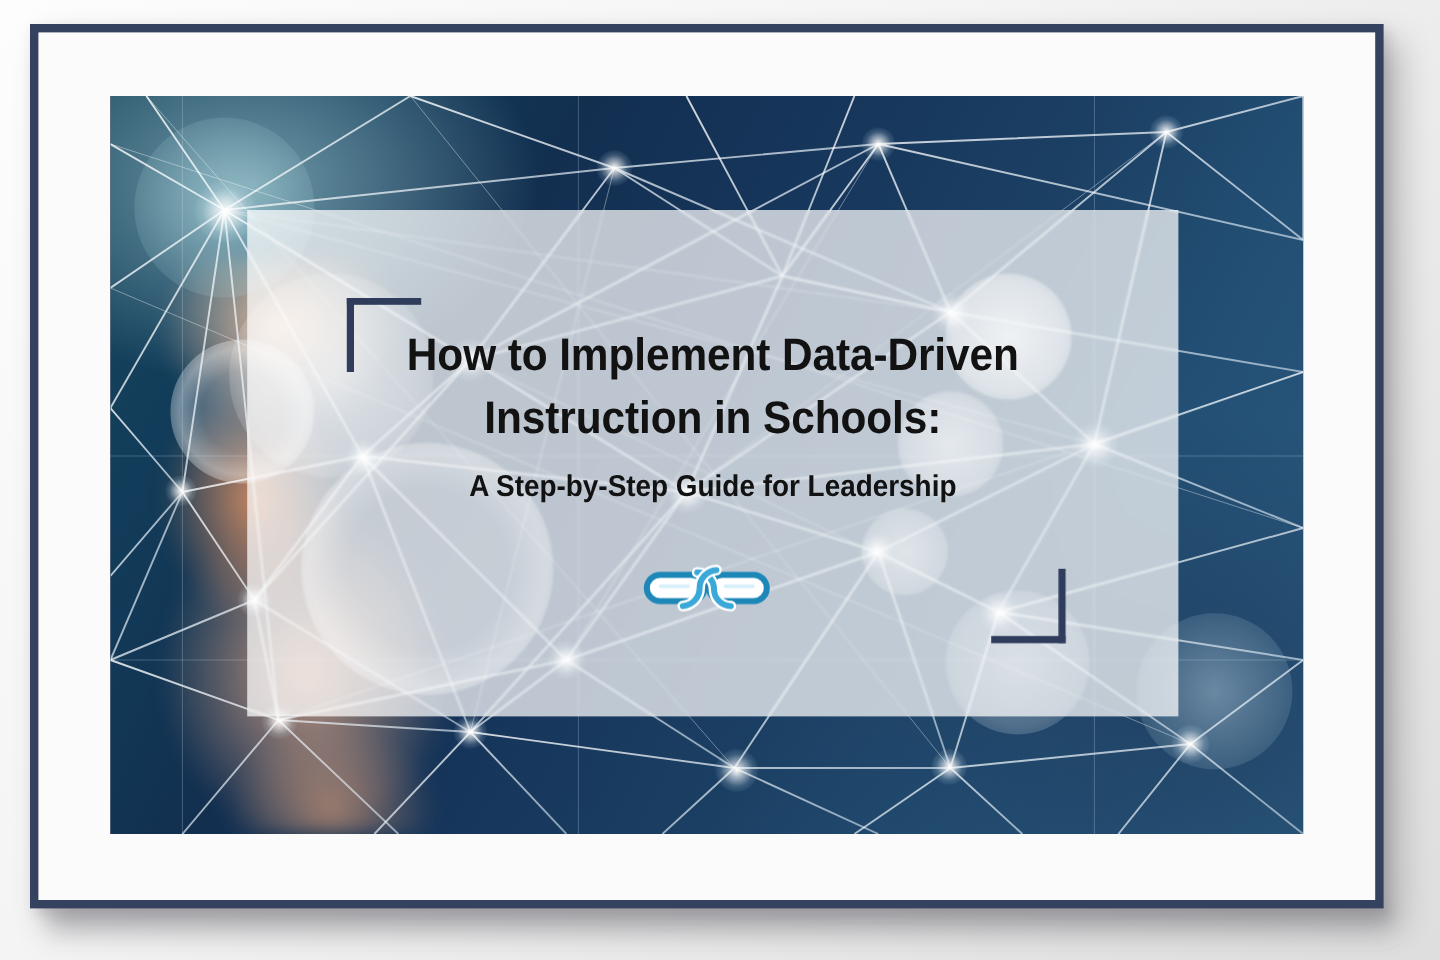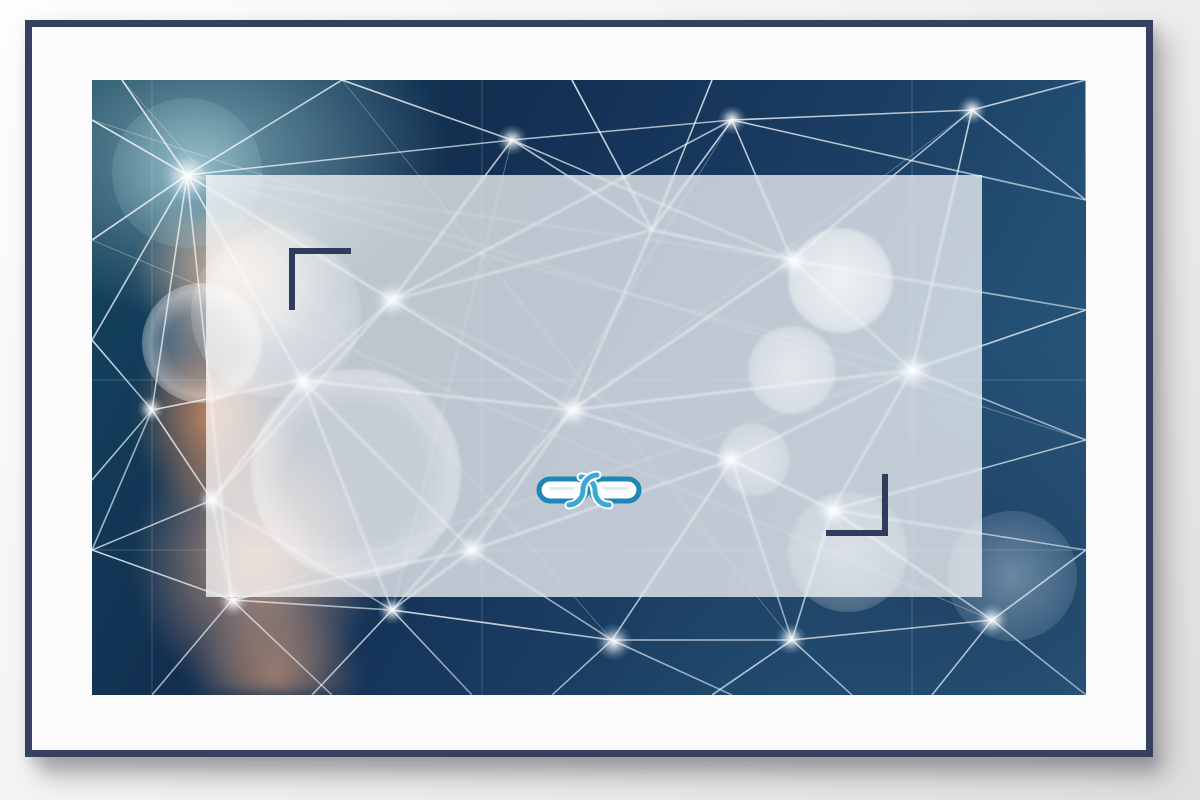--- a/index.html
+++ b/index.html
@@ -275,20 +275,27 @@
       <div class="star" style="left:884px;top:524px;width:32px;height:32px;"></div>
       <div class="star" style="left:126px;top:506px;width:30px;height:30px;"></div>
       <div class="star" style="left:286px;top:516px;width:28px;height:28px;"></div>
       <div class="star" style="left:46px;top:316px;width:26px;height:26px;"></div>
 
       <div class="content-panel"></div>
 
       <div class="bracket bracket-tl"></div>
       <div class="bracket bracket-br"></div>
 
+      <div class="text-stack">
+        <div class="headline">
+          <span class="headline-line">How to Implement Data-Driven</span>
+          <span class="headline-line">Instruction in Schools:</span>
+        </div>
+        <div class="subhead">A Step-by-Step Guide for Leadership</div>
+      </div>
 
       <div class="link-icon-wrap">
         <svg viewBox="0 0 108 52" xmlns="http://www.w3.org/2000/svg">
 
           <rect x="4" y="16" width="48" height="22" rx="11" ry="11" fill="#ffffff" stroke="#1d87b8" stroke-width="5"></rect>
 
           <rect x="56" y="16" width="48" height="22" rx="11" ry="11" fill="#ffffff" stroke="#1d87b8" stroke-width="5"></rect>
 
           <path d="M46 14 a14 14 0 0 1 14 14 a14 14 0 0 0 14 14" fill="none" stroke="#ffffff" stroke-width="9" stroke-linecap="round"></path>
           <path d="M46 14 a14 14 0 0 1 14 14 a14 14 0 0 0 14 14" fill="none" stroke="#3aa9d8" stroke-width="5" stroke-linecap="round"></path>

